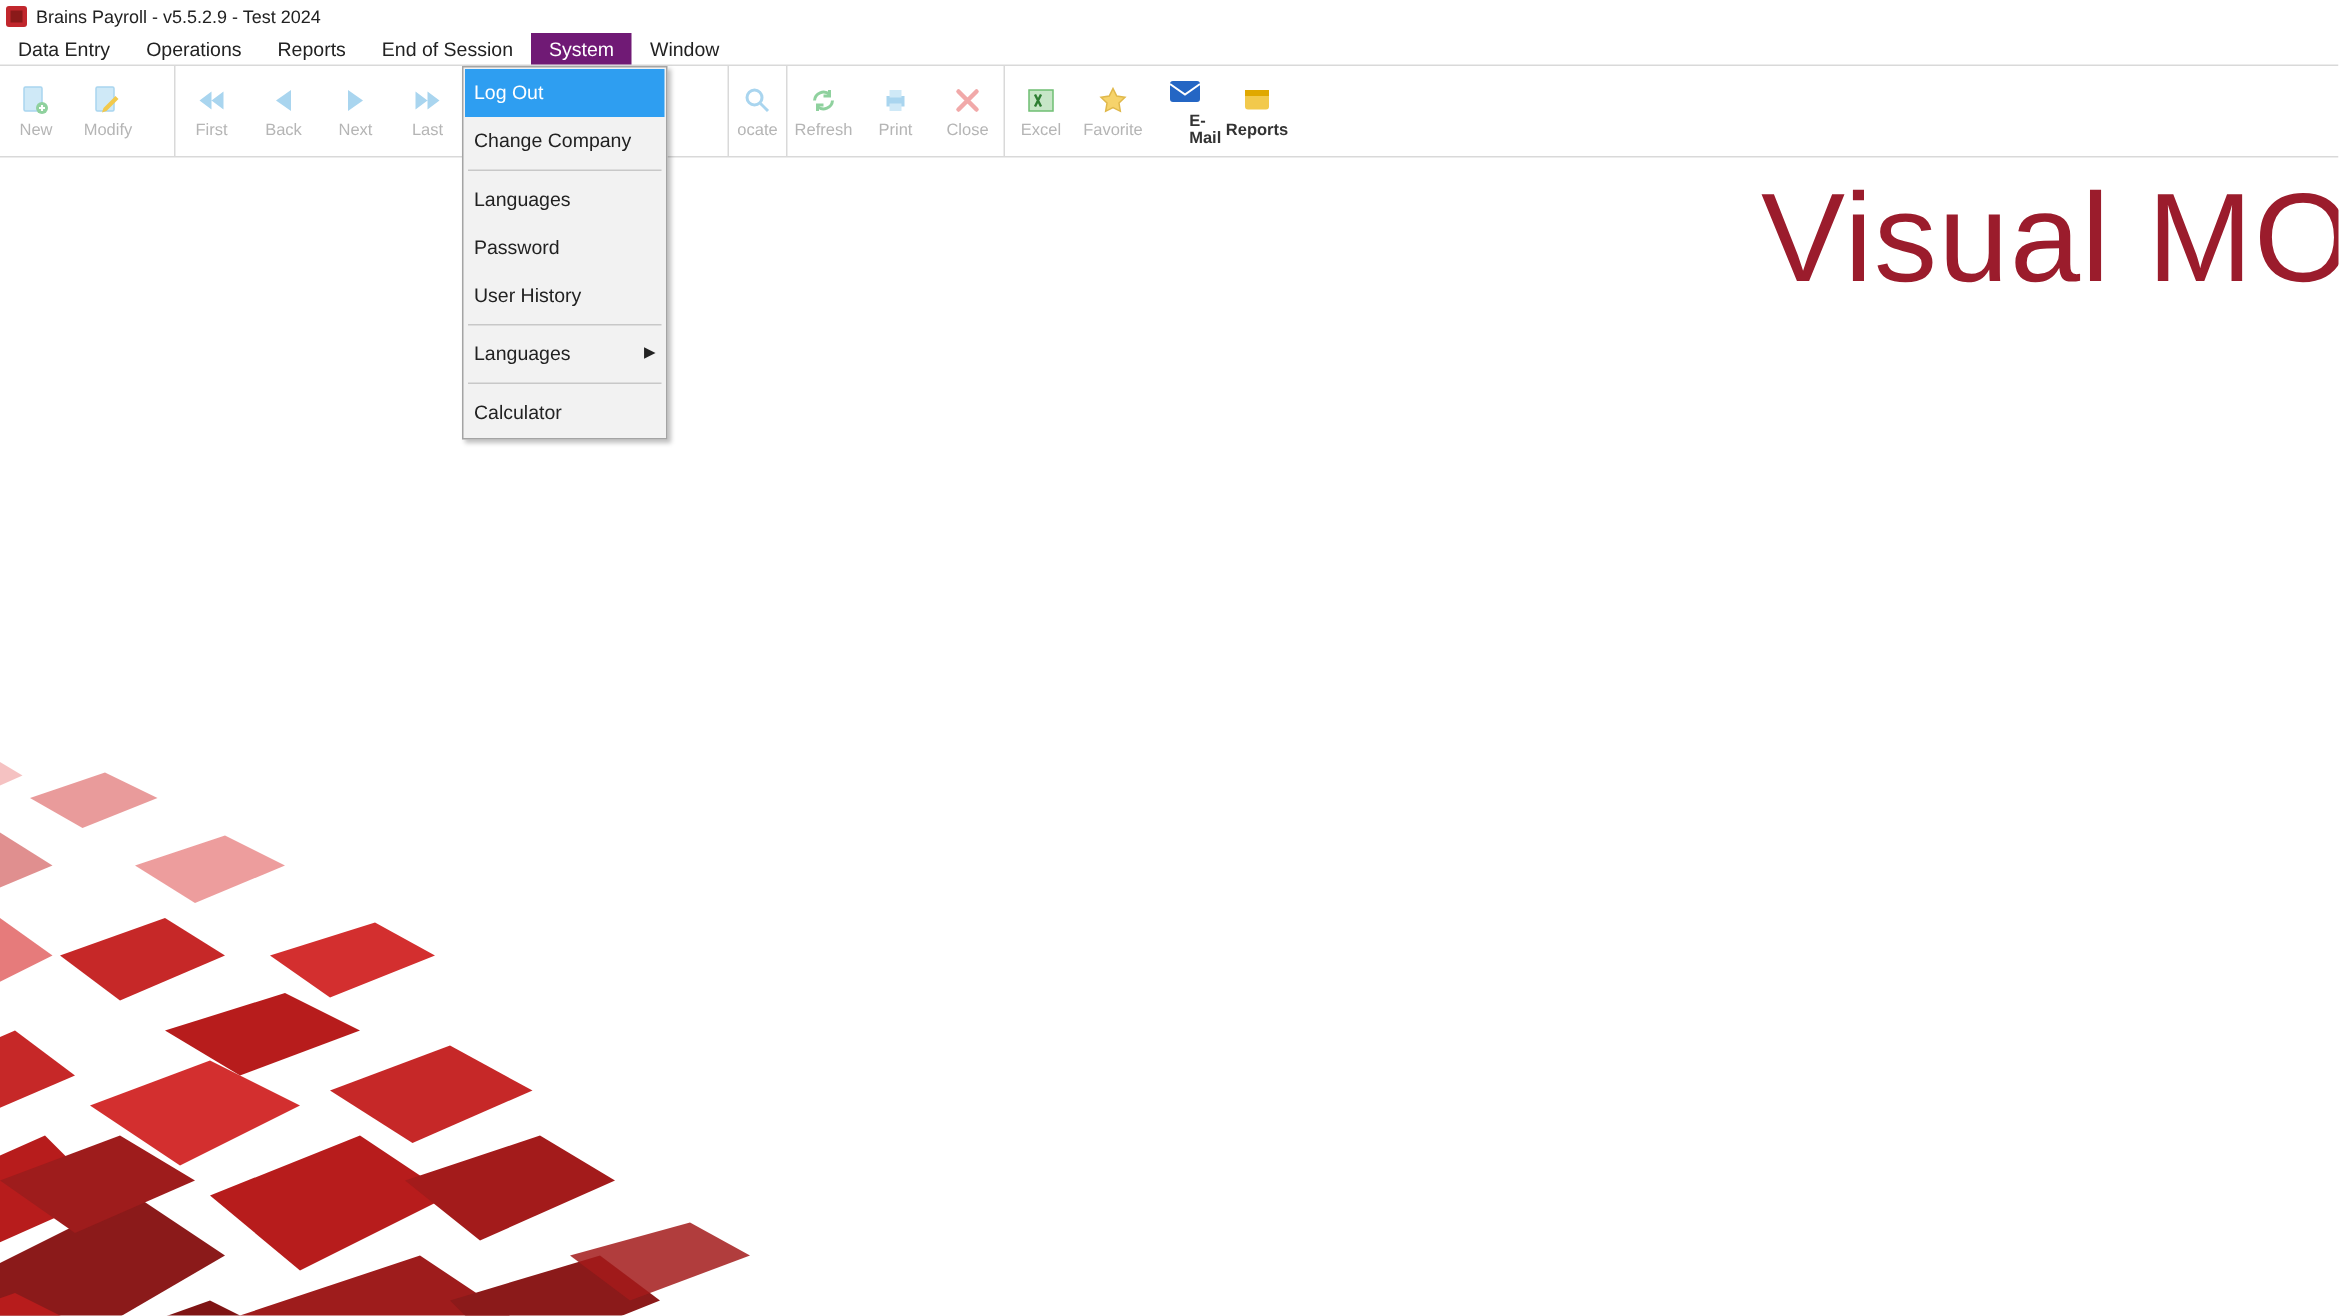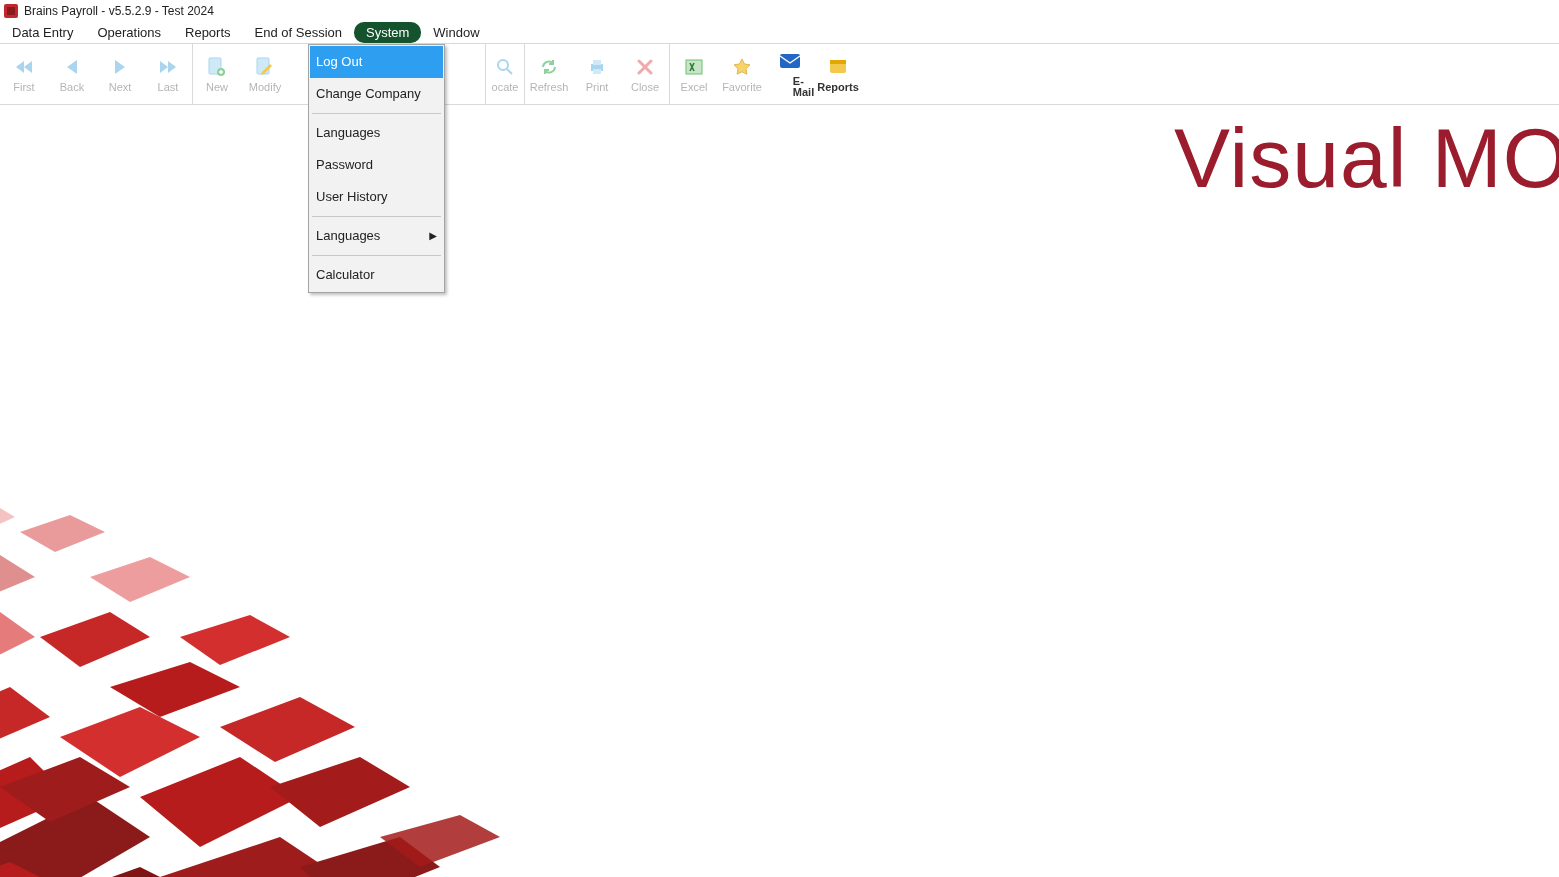--- a/index.html
+++ b/index.html
@@ -48,23 +48,22 @@
     user-select: none;
   }
   .menu-item {
     padding: 0 12px;
     line-height: 22px;
     font-size: 13px;
     color: #222;
     cursor: default;
   }
   .menu-item.active {
-    background: #14532d;
+    background: #701a75;
     color: #fff;
-    border-radius: 10px;
   }
 
   
   .toolbar {
     display: flex;
     align-items: stretch;
     height: 61px;
     border-bottom: 1px solid #d9d9d9;
     background: #fff;
     position: relative;
@@ -166,75 +165,75 @@
   <div class="menu-item">Reports</div>
   <div class="menu-item">End of Session</div>
   <div class="menu-item active">System</div>
   <div class="menu-item">Window</div>
 </div>
 
 <div class="toolbar">
   <div class="tool-group">
     <div class="tool-btn disabled">
       <span class="ico">
-        <svg width="20" height="16" viewBox="0 0 20 16">
-            <path d="M10 8 L18 2 V14 Z M2 8 L10 2 V14 Z" fill="#a9d5ef"></path>
-          </svg>
-      </span>
-      <span class="lbl">First</span>
-    </div>
-    <div class="tool-btn disabled">
-      <span class="ico">
-        <svg width="14" height="16" viewBox="0 0 14 16">
-            <path d="M2 8 L12 1 V15 Z" fill="#a9d5ef"></path>
-          </svg>
-      </span>
-      <span class="lbl">Back</span>
-    </div>
-    <div class="tool-btn disabled">
-      <span class="ico">
-        <svg width="14" height="16" viewBox="0 0 14 16">
-            <path d="M12 8 L2 1 V15 Z" fill="#a9d5ef"></path>
-          </svg>
-      </span>
-      <span class="lbl">Next</span>
-    </div>
-    <div class="tool-btn disabled">
-      <span class="ico">
-        <svg width="20" height="16" viewBox="0 0 20 16">
-            <path d="M10 8 L2 2 V14 Z M18 8 L10 2 V14 Z" fill="#a9d5ef"></path>
-          </svg>
-      </span>
-      <span class="lbl">Last</span>
-    </div>
-  </div>
-
-  <div class="tool-group">
-    <div class="tool-btn disabled">
-      <span class="ico">
         <svg width="18" height="20" viewBox="0 0 18 20">
             <rect x="1" y="1" width="12" height="16" rx="1" fill="#cfe9f7" stroke="#a9d5ef"></rect>
             <circle cx="13" cy="15" r="4" fill="#8fd19e"></circle>
             <path d="M13 13v4M11 15h4" stroke="#fff" stroke-width="1.4"></path>
           </svg>
       </span>
       <span class="lbl">New</span>
     </div>
     <div class="tool-btn disabled">
       <span class="ico">
         <svg width="18" height="20" viewBox="0 0 18 20">
             <rect x="1" y="1" width="12" height="16" rx="1" fill="#cfe9f7" stroke="#a9d5ef"></rect>
             <path d="M6 15l8-8 2 2-8 8-3 1z" fill="#f2c94c"></path>
           </svg>
       </span>
       <span class="lbl">Modify</span>
     </div>
     <div class="tool-btn disabled" style="width:20px;overflow:hidden;">
       <span class="ico"></span>
       <span class="lbl" style="visibility:hidden;">Save</span>
+    </div>
+  </div>
+
+  <div class="tool-group">
+    <div class="tool-btn disabled">
+      <span class="ico">
+        <svg width="20" height="16" viewBox="0 0 20 16">
+            <path d="M10 8 L18 2 V14 Z M2 8 L10 2 V14 Z" fill="#a9d5ef"></path>
+          </svg>
+      </span>
+      <span class="lbl">First</span>
+    </div>
+    <div class="tool-btn disabled">
+      <span class="ico">
+        <svg width="14" height="16" viewBox="0 0 14 16">
+            <path d="M2 8 L12 1 V15 Z" fill="#a9d5ef"></path>
+          </svg>
+      </span>
+      <span class="lbl">Back</span>
+    </div>
+    <div class="tool-btn disabled">
+      <span class="ico">
+        <svg width="14" height="16" viewBox="0 0 14 16">
+            <path d="M12 8 L2 1 V15 Z" fill="#a9d5ef"></path>
+          </svg>
+      </span>
+      <span class="lbl">Next</span>
+    </div>
+    <div class="tool-btn disabled">
+      <span class="ico">
+        <svg width="20" height="16" viewBox="0 0 20 16">
+            <path d="M10 8 L2 2 V14 Z M18 8 L10 2 V14 Z" fill="#a9d5ef"></path>
+          </svg>
+      </span>
+      <span class="lbl">Last</span>
     </div>
   </div>
 
   <div style="width:132px;"></div>
 
   <div class="tool-group" style="border-left:1px solid #d9d9d9;margin-left:43px;">
     <div class="tool-btn disabled" style="width:38px;">
       <span class="ico">
         <svg width="18" height="18" viewBox="0 0 18 18">
             <circle cx="7" cy="7" r="5" fill="none" stroke="#a9d5ef" stroke-width="2"></circle>

